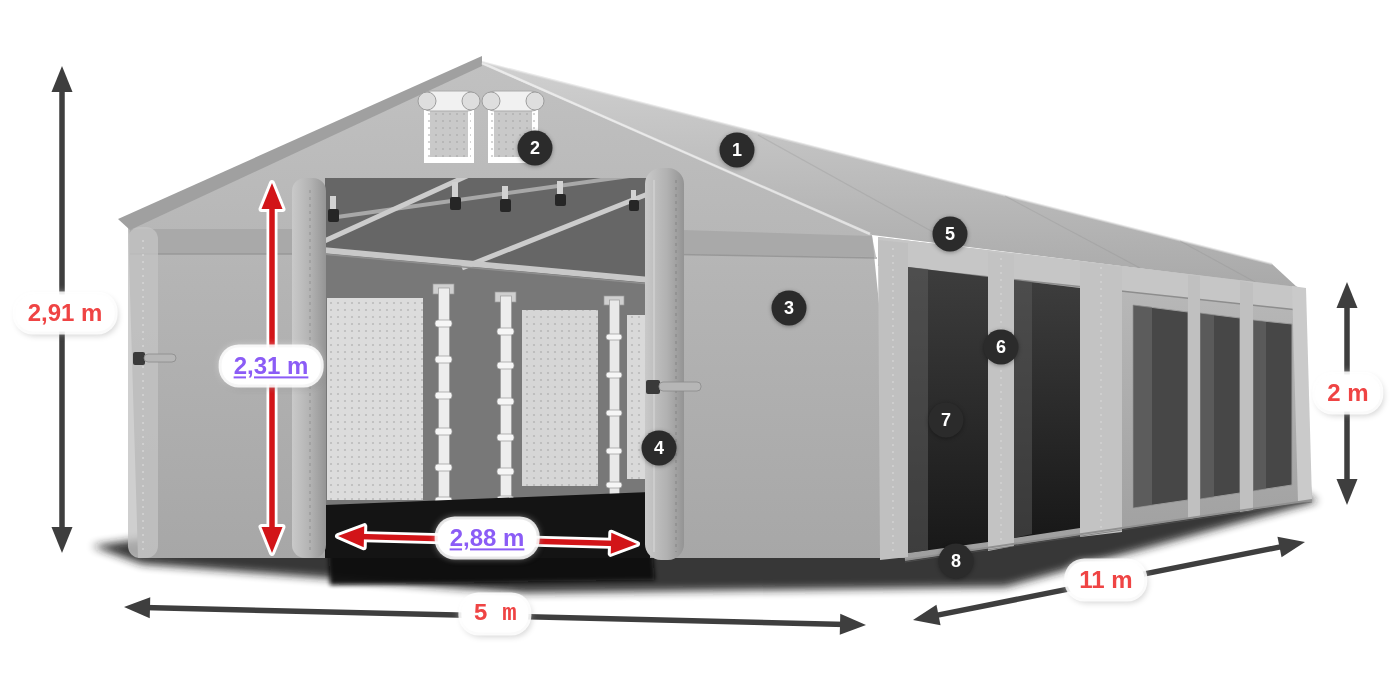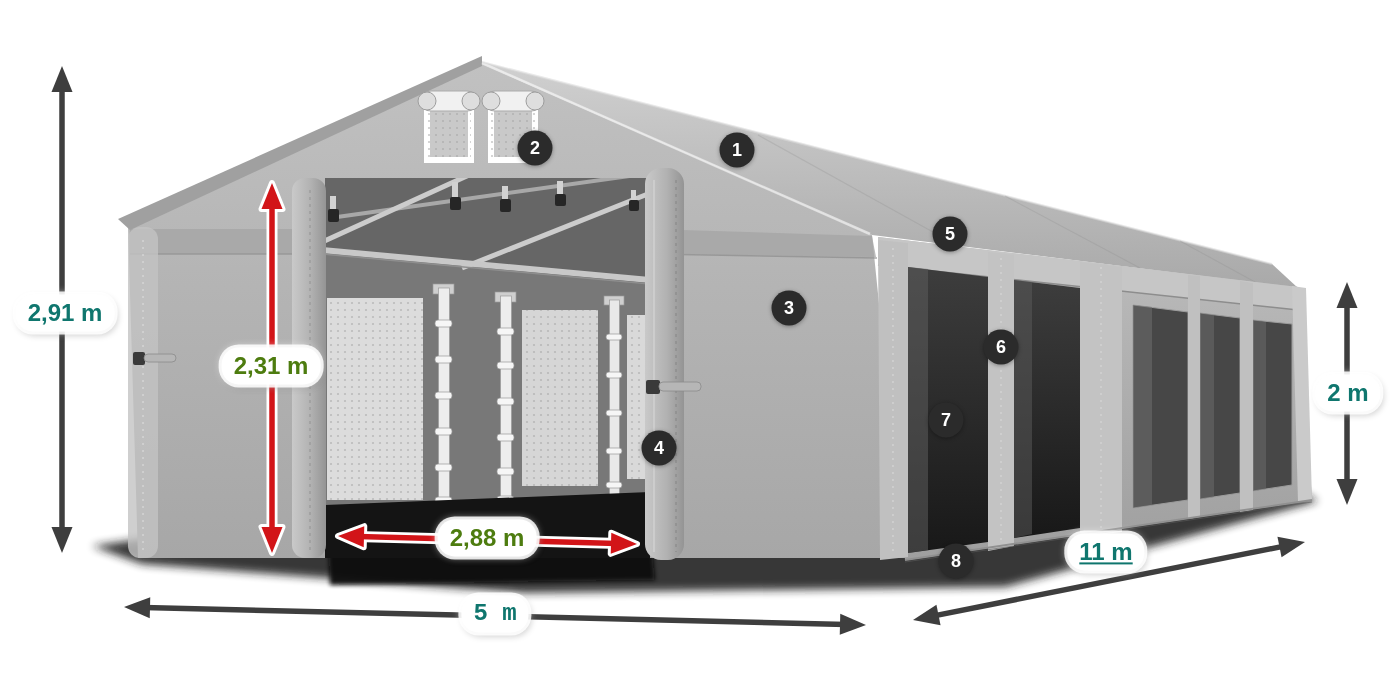--- a/index.html
+++ b/index.html
@@ -8,22 +8,22 @@
     font-family:"Liberation Sans", sans-serif;
   }
   .stage svg{position:absolute;left:0;top:0;}
   #pill-layer,#badge-layer{position:absolute;left:0;top:0;width:100%;height:100%;pointer-events:none;}
   .pill{
     position:absolute;transform:translate(-50%,-50%);
     background:#ffffff;border-radius:17px;padding:3px 12px;
     font-size:24px;font-weight:bold;white-space:nowrap;line-height:1.3;
     box-shadow:0 0 0 3px rgba(255,255,255,.85),0 0 9px rgba(255,255,255,.9),2px 3px 7px rgba(0,0,0,.28);
   }
-  .pill.dark{color:#0f766e;}
-  .pill.red{color:#4d7c0f;}
+  .pill.dark{color:#ef4444;}
+  .pill.red{color:#8b5cf6;text-decoration:underline;}
   .badge{
     position:absolute;transform:translate(-50%,-50%);
     width:35px;height:35px;border-radius:50%;background:#2b2b2b;color:#ffffff;
     display:flex;align-items:center;justify-content:center;
     font-size:18px;font-weight:bold;pointer-events:auto;cursor:pointer;
     box-shadow:0 1px 4px rgba(0,0,0,.35);
   }
 </style>
 </head>
 <body>
@@ -272,21 +272,21 @@
         <polygon points="1347,282 1357.5,308 1336.5,308" fill="#3e3e3e"></polygon>
         <polygon points="1347,505 1336.5,479 1357.5,479" fill="#3e3e3e"></polygon>
       </g>
     </svg>
 
   <div id="pill-layer">
       <div class="pill dark" style="left: 65px; top: 313px;">2,91 m</div>
       <div class="pill red" style="left: 271px; top: 366px;">2,31 m</div>
       <div class="pill red" style="left: 487px; top: 538px;">2,88 m</div>
       <div class="pill dark" style="left: 495px; top: 614px; font-family: Liberation Mono, monospace;">5 m</div>
-      <div class="pill dark" style="left: 1106px; top: 552px; text-decoration: underline;">11 m</div>
+      <div class="pill dark" style="left: 1106px; top: 580px;">11 m</div>
       <div class="pill dark" style="left: 1348px; top: 393px; text-align: center;">2 m</div>
     </div>
 
   <div id="badge-layer">
       <div class="badge" style="left: 737px; top: 150px;">1</div>
       <div class="badge" style="left: 535px; top: 148px;">2</div>
       <div class="badge" style="left: 789px; top: 308px;">3</div>
       <div class="badge" style="left: 659px; top: 448px;">4</div>
       <div class="badge" style="left: 950px; top: 234px;">5</div>
       <div class="badge" style="left: 1001px; top: 347px;">6</div>

